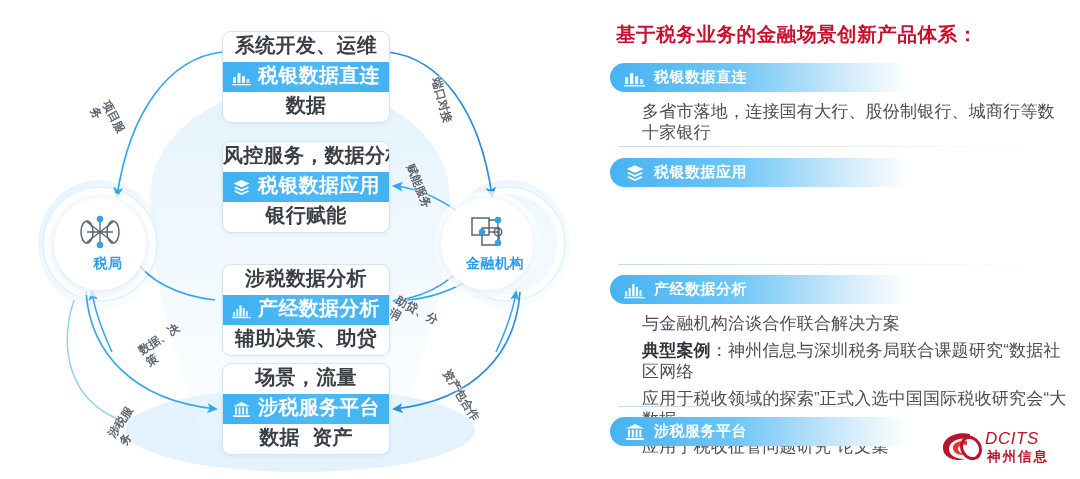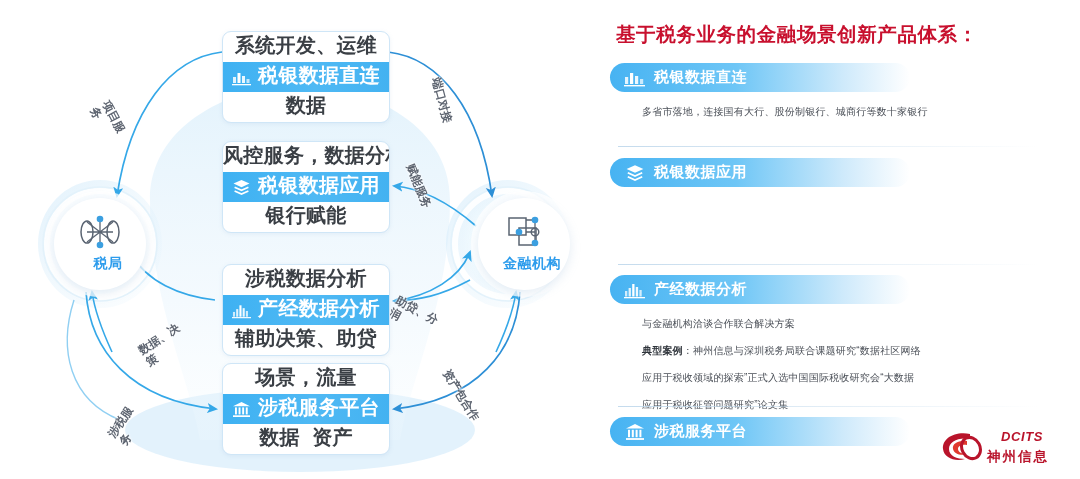--- a/index.html
+++ b/index.html
@@ -49,21 +49,21 @@
     background:#ffffff;
     box-shadow:0 3px 11px rgba(130,170,205,.22), 0 0 0 7px rgba(255,255,255,.75);
     display:flex;flex-direction:column;align-items:center;justify-content:center;
   }
   .node .glyph{margin-bottom:1px;}
   .node .nlabel{
     font-size:14px;font-weight:bold;color:#2d9cec;letter-spacing:.5px;
     margin-top:1px;white-space:nowrap;margin-left:16px;
   }
   #node-tax{left:54px;top:198px;}
-  #node-fin{left:478px;top:198px;}
+  #node-fin{left:441px;top:198px;}
 
   
   .arclab{
     position:absolute;z-index:5;color:#5d6470;font-size:11.5px;
     font-weight:bold;line-height:14px;white-space:nowrap;
     text-shadow:0 0 3px #fff,0 0 3px #fff;
   }
 
   
   #panel{position:absolute;left:604px;top:0;width:476px;height:347px;}
@@ -75,34 +75,34 @@
   .sec{position:absolute;left:6px;width:460px;}
   .pill{
     position:relative;height:29px;width:300px;border-radius:15px;
     background:linear-gradient(90deg,#47b3f2 0%,#6ec6f6 42%,#cfeafb 78%,#ffffff 100%);
     display:flex;align-items:center;padding-left:14px;box-sizing:border-box;gap:9px;
   }
   .pill .pic{width:21px;height:18px;display:inline-flex;align-items:flex-end;justify-content:center;}
   .pill .ptxt{font-size:15px;font-weight:bold;color:#ffffff;letter-spacing:.5px;white-space:nowrap;}
   .sec .body{margin-top:9px;padding-left:32px;}
   .sec .body p{
-    margin:0 0 6px 0;font-size:10px;line-height:21px;color:#4a4f57;
+    margin:0 0 6px 0;font-size:17px;line-height:21px;color:#4a4f57;
     letter-spacing:.2px;
   }
   .sec .body p.case b{color:#2f343b;font-weight:bold;}
   .divider{
     position:absolute;left:14px;width:420px;height:1px;
     background:linear-gradient(90deg,rgba(190,215,235,.9),rgba(190,215,235,0));
   }
 
   #logo{position:absolute;left:940px;top:428px;width:132px;height:42px;}
   #logo .mark{position:absolute;left:0;top:2px;}
   #logo .dcits{
-    position:absolute;left:45px;top:1px;font-size:13px;font-weight:bold;
-    color:#b9142b;letter-spacing:.6px;font-style:italic;margin-left:16px;
+    position:absolute;left:45px;top:1px;font-size:17px;font-weight:normal;
+    color:#b9142b;letter-spacing:.6px;font-style:italic;
   }
   #logo .cn{
     position:absolute;left:47px;top:20px;font-size:13.5px;font-weight:bold;
     color:#b9142b;letter-spacing:2px;
   }
 </style>
 </head>
 <body>
 
 <div id="root">

